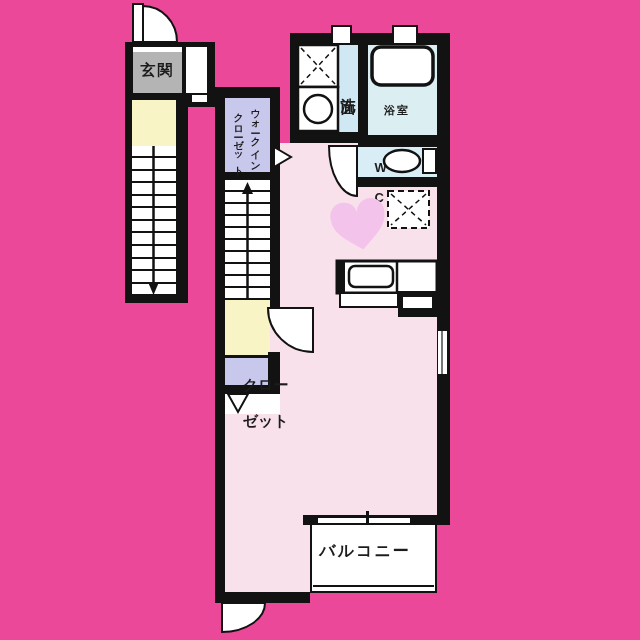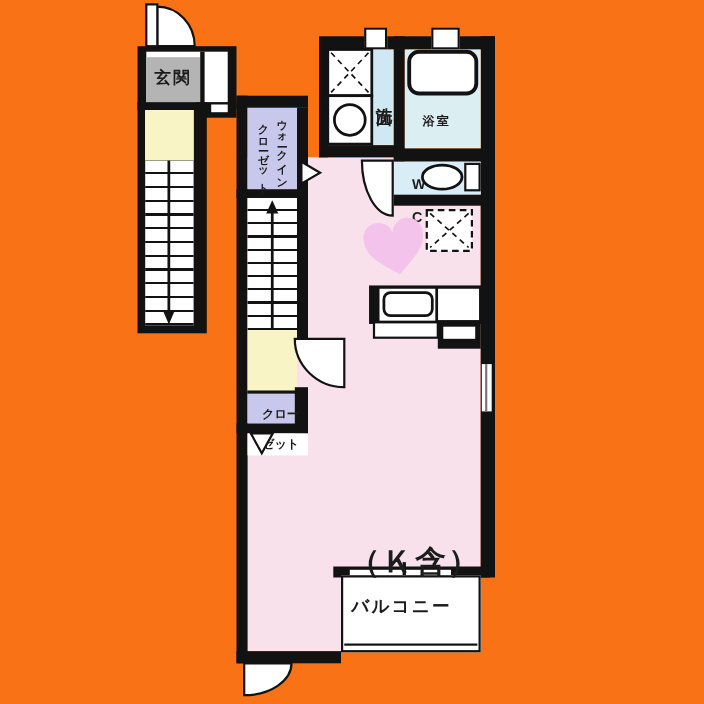--- a/index.html
+++ b/index.html
@@ -1,17 +1,17 @@
 <!DOCTYPE html>
 <html style="--wall: #121212; --room-pink: #f8e1eb; --lavender: #c8c8ec; --yellow: #f8f4c6; --gray: #b4b4b4; --washroom-blue: #cfe8f3; --bathroom-cyan: #dbeff2; --wc-blue: #d8edf6; --heart-pink: #f3c3ec; --text: #1c1c1c;"><head>
 <meta charset="utf-8">
 <style>
   html,body{margin:0;padding:0;background:#fff;}
   #plan{
-    position:relative;width:640px;height:640px;background:#f97316;overflow:hidden;
+    position:relative;width:640px;height:640px;background:#ec4899;overflow:hidden;
     font-family:"Liberation Sans","DejaVu Sans",sans-serif;color:var(--text);
   }
   .wall{position:absolute;background:var(--wall);}
   .fill{position:absolute;}
   .label{position:absolute;font-weight:bold;color:var(--text);white-space:pre;}
   .vtext{writing-mode:vertical-rl;text-orientation:mixed;}
   .steps-l{
     position:absolute;left:132px;top:146px;width:44px;height:150px;
     background-image:repeating-linear-gradient(to bottom,transparent 0,transparent 10.5px,var(--wall) 10.5px,var(--wall) 12.5px);
   }
@@ -60,21 +60,21 @@
   <div class="label vtext" style="left:231px;top:106px;font-size:10px;letter-spacing:1.5px;">クローゼット</div>
 
   <div class="fill" style="left:225px;top:180px;width:45px;height:120px;background:#fff;"></div>
   <div class="steps-i"></div>
   <div class="fill" style="left:225px;top:300px;width:45px;height:55px;background:var(--yellow);"></div>
   <div class="wall" style="left:225px;top:355px;width:45px;height:3px;"></div>
   <div class="fill" style="left:225px;top:358px;width:43px;height:27px;background:var(--lavender);"></div>
   <div class="wall" style="left:215px;top:385px;width:65px;height:9px;"></div>
   <div class="wall" style="left:268px;top:352px;width:12px;height:42px;"></div>
   <div class="fill" style="left:225px;top:394px;width:55px;height:20px;background:#fff;"></div>
-  <div class="label" style="left:226px;top:358px;width:42px;text-align:left;font-size:11px;line-height:1.2;">
+  <div class="label" style="left:226px;top:358px;width:42px;text-align:left;font-size:15px;line-height:1.2;">
     <span>クロー</span><br>
     <span>ゼット</span>
   </div>
 
   <div class="fill" style="left:298px;top:45px;width:60px;height:87px;background:var(--washroom-blue);"></div>
   <div class="wall" style="left:290px;top:38px;width:8px;height:105px;"></div>
   <div class="wall" style="left:290px;top:132px;width:72px;height:11px;"></div>
   <div class="label vtext" style="left:338px;top:86px;font-size:15px;letter-spacing:3px;">洗面</div>
 
   <div class="wall" style="left:358px;top:33px;width:10px;height:114px;"></div>
@@ -139,16 +139,15 @@
 
     <path d="M313,308 L268,308 A45 44 0 0 0 313,352 Z" fill="#fff" stroke="var(--wall)" stroke-width="2"></path>
 
     <polygon points="228,394 248,394 238,412" fill="#fff" stroke="var(--wall)" stroke-width="2"></polygon>
 
     <path d="M222,603 L222,632 A43 29 0 0 0 265,603 Z" fill="#fff" stroke="var(--wall)" stroke-width="2"></path>
   </svg>
 
   <div class="label" style="left:268px;top:384px;width:180px;text-align:center;font-size:28px;font-weight:600;line-height:1.3;letter-spacing:2px;">
     <br>
-    <span>（Ｋ含）</span>
   </div>
 
 </div>
 
 </body></html>

